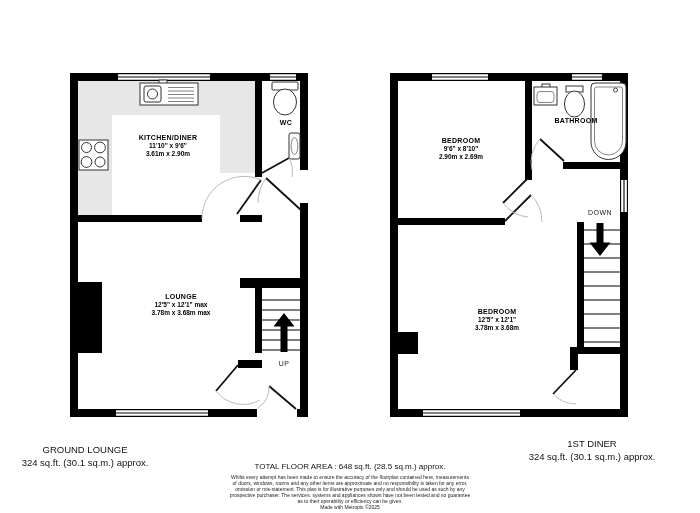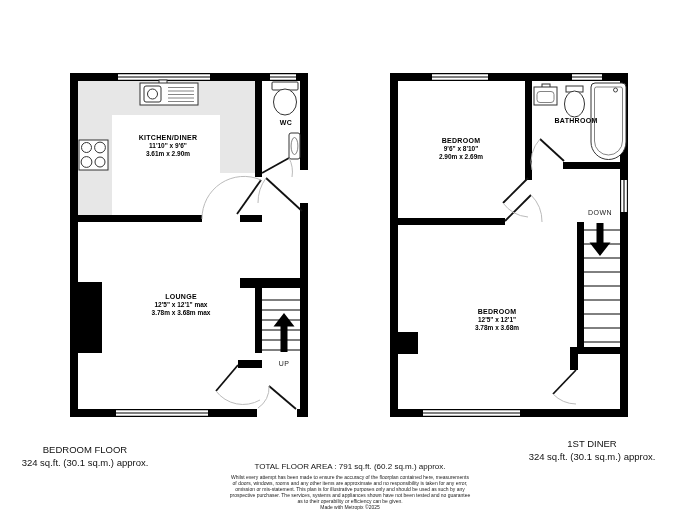--- a/index.html
+++ b/index.html
@@ -198,29 +198,29 @@
     </div>
     <div class="room-label" style="left:47px;top:235px;width:120px;">
       <div class="rname">BEDROOM</div>
       <div class="rdim">12'5" x 12'1"</div>
       <div class="rdim">3.78m x 3.68m</div>
     </div>
     <div class="stairs-label" style="left:192px;top:136px;width:36px;">DOWN</div>
   </div>
 
   <div class="floor-caption" style="left:5px;top:444px;width:160px;">
-    <div>BEDROOM FLOOR</div>
+    <div>GROUND LOUNGE</div>
     <div>324 sq.ft. (30.1 sq.m.) approx.</div>
   </div>
   <div class="floor-caption" style="left:512px;top:438px;width:160px;">
     <div>1ST DINER</div>
     <div>324 sq.ft. (30.1 sq.m.) approx.</div>
   </div>
 
-  <div id="total-area">TOTAL FLOOR AREA : 791 sq.ft. (60.2 sq.m.) approx.</div>
+  <div id="total-area">TOTAL FLOOR AREA : 648 sq.ft. (28.5 sq.m.) approx.</div>
   <div id="disclaimer">
     <div>Whilst every attempt has been made to ensure the accuracy of the floorplan contained here, measurements</div>
     <div>of doors, windows, rooms and any other items are approximate and no responsibility is taken for any error,</div>
     <div>omission or mis-statement. This plan is for illustrative purposes only and should be used as such by any</div>
     <div>prospective purchaser. The services, systems and appliances shown have not been tested and no guarantee</div>
     <div>as to their operability or efficiency can be given.</div>
     <div>Made with Metropix ©2025</div>
   </div>
 
 </div>

